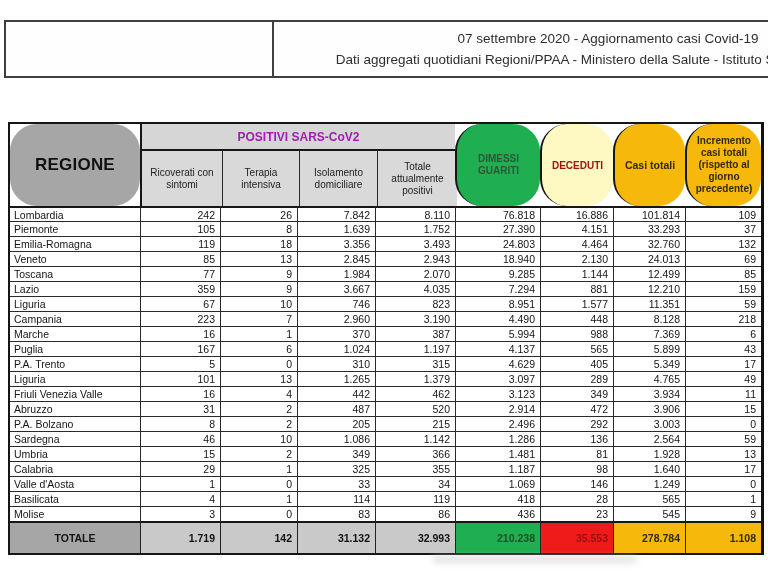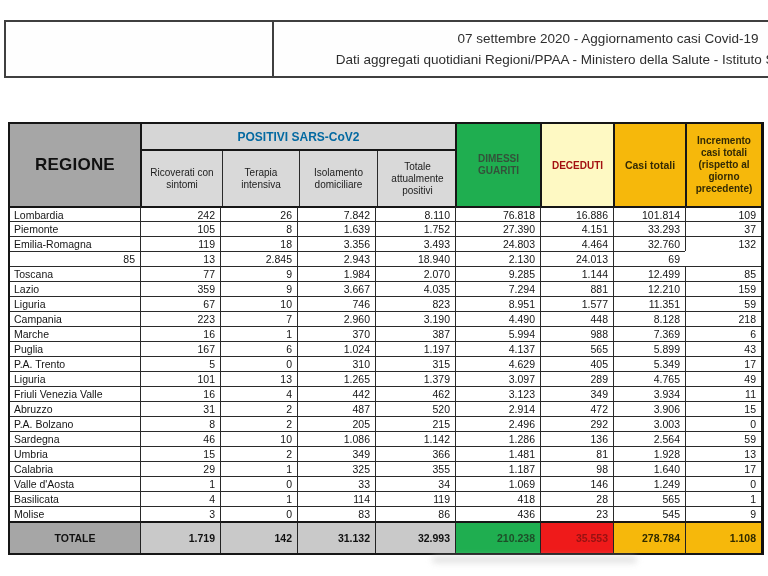--- a/index.html
+++ b/index.html
@@ -12,25 +12,25 @@
   .top-box .divider { position: absolute; left: 266px; top: 0; bottom: 0; width: 2px; background: #3f3f3f; }
   .top-text { position: absolute; left: 268px; top: 0; width: 668px; height: 100%;
     display: flex; flex-direction: column; justify-content: center; text-align: center;
     color: #2e2e2e; font-size: 13.5px; line-height: 21px; }
 
   
   .tbl { position: absolute; left: 8px; top: 122px; background: #fff;
     border: 2px solid #161616; border-right: 3px solid #111; }
   .hdr { display: grid; grid-template-columns: 130px 315px 85px 73px 72px 76px; height: 82px; }
   .hcell { border-left: 2px solid #161616; display: flex; align-items: center; justify-content: center;
-    text-align: center; font-weight: bold; }
+    text-align: center; font-weight: bold; border-radius: 27px; }
   .hdr > .hcell:first-child, .hdr > div:first-child { border-left: none; }
   .regione-cell { background: #a6a6a6; color: #111; font-size: 17px; letter-spacing: .2px; }
   .positivi-block { display: flex; flex-direction: column; border-left: 2px solid #161616; }
-  .group-h { height: 27px; background: #d6d6d6; color: #0369a1; font-weight: bold; font-size: 12px;
+  .group-h { height: 27px; background: #d6d6d6; color: #a21caf; font-weight: bold; font-size: 12px;
     display: flex; align-items: center; justify-content: center; border-bottom: 2px solid #161616; }
   .subrow { flex: 1; display: grid; grid-template-columns: 80px 77px 78px 80px; }
   .subcell { background: #d9d9d9; color: #1c1c1c; font-size: 10px; line-height: 12px;
     display: flex; align-items: center; justify-content: center; text-align: center;
     border-left: 1px solid #2a2a2a; padding: 2px; }
   .subrow .subcell:first-child { border-left: none; }
   .hd-green  { background: #1fae50; color: #33523a; font-size: 10px; line-height: 12px; padding: 2px; }
   .hd-red    { background: #fef9c3; color: #a31111; font-size: 10px; padding: 2px; }
   .hd-amber  { background: #f6b80b; color: #332a05; font-size: 10.5px; padding: 2px; }
   .hd-amber.small { font-size: 10px; line-height: 12px; }
@@ -115,20 +115,21 @@
     <div class="cell num">119</div>
     <div class="cell num">18</div>
     <div class="cell num">3.356</div>
     <div class="cell num">3.493</div>
     <div class="cell num">24.803</div>
     <div class="cell num">4.464</div>
     <div class="cell num">32.760</div>
     <div class="cell num">132</div>
   </div>
       <div class="row">
+    <div class="cell region">Veneto</div>
     <div class="cell num">85</div>
     <div class="cell num">13</div>
     <div class="cell num">2.845</div>
     <div class="cell num">2.943</div>
     <div class="cell num">18.940</div>
     <div class="cell num">2.130</div>
     <div class="cell num">24.013</div>
     <div class="cell num">69</div>
   </div>
       <div class="row">

